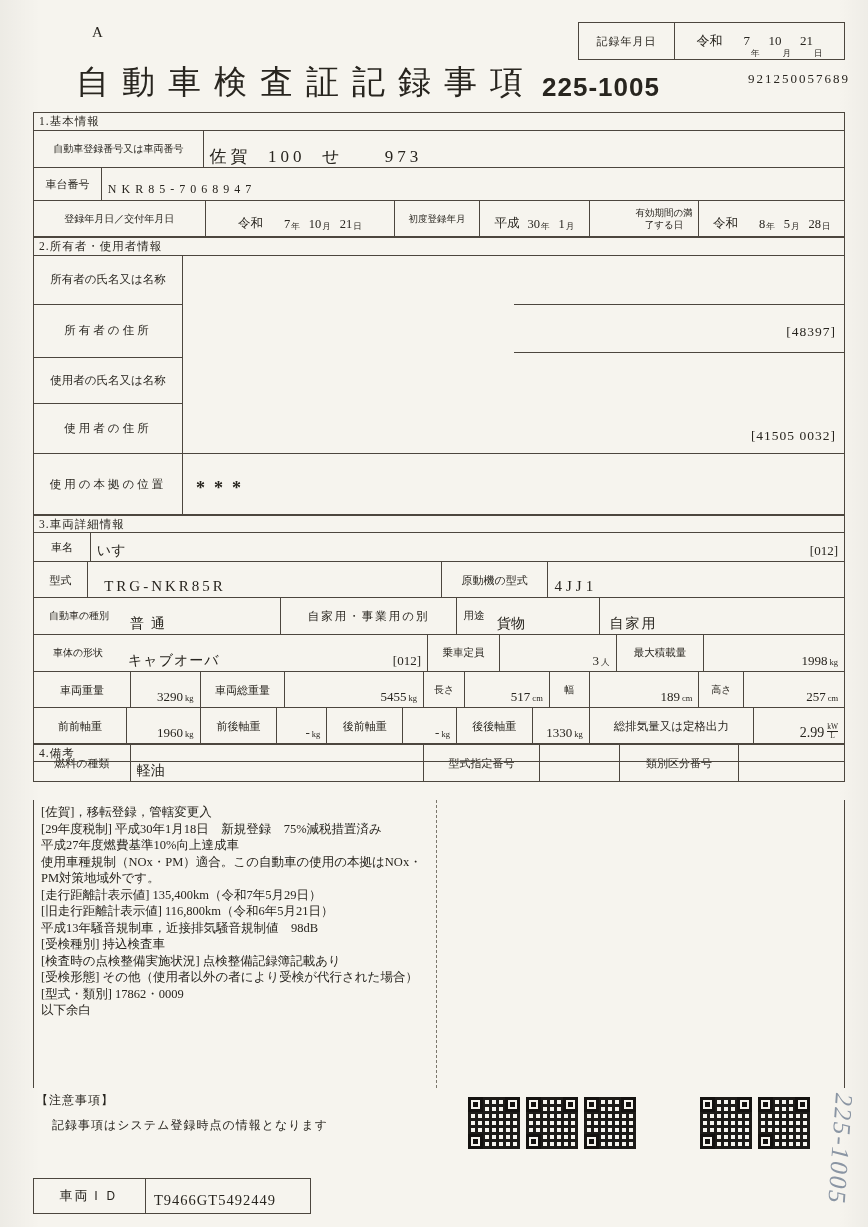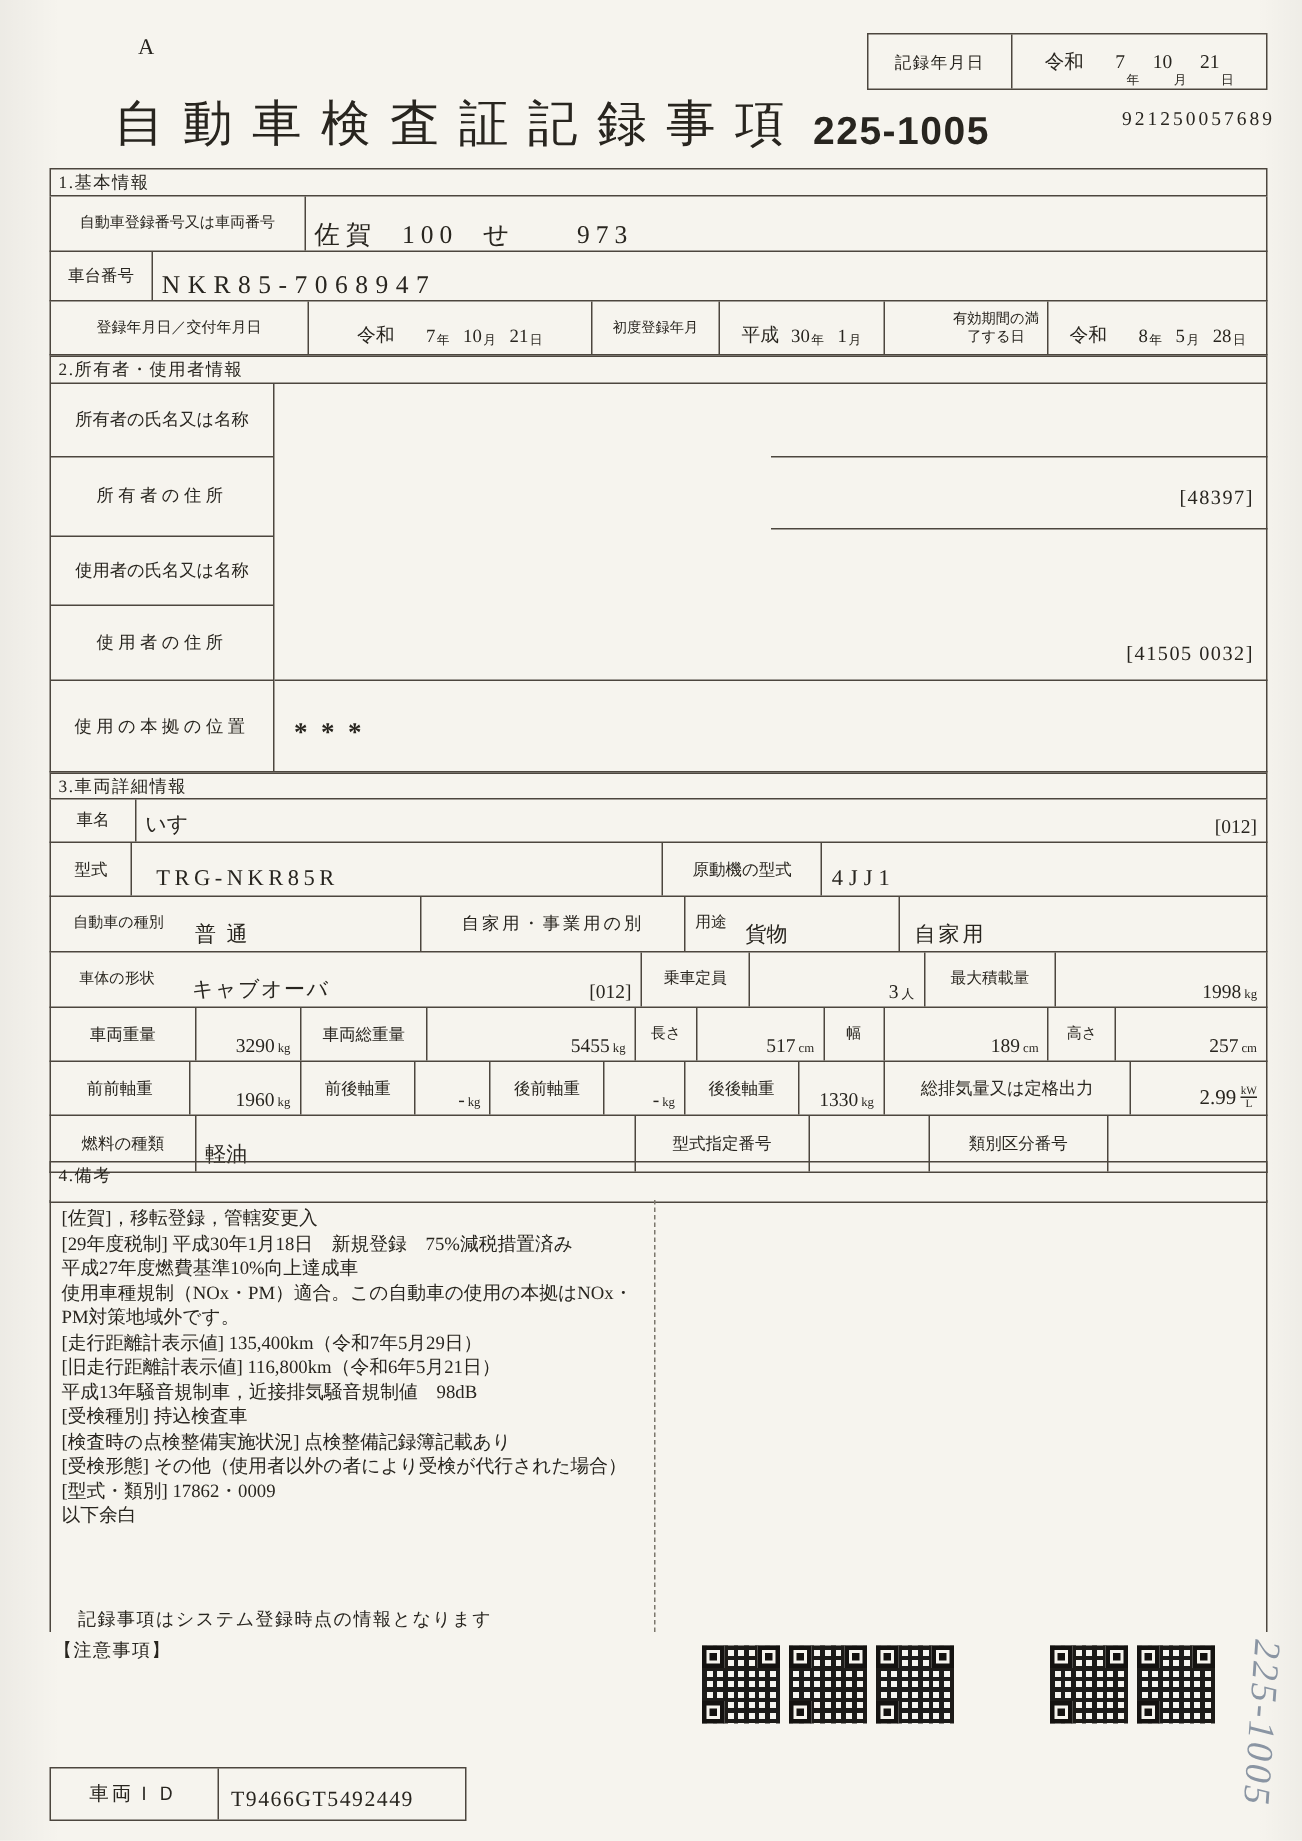--- a/index.html
+++ b/index.html
@@ -57,21 +57,21 @@
   .pline{position:absolute;border-top:1px solid var(--ln);}
   .stars{position:absolute;left:162px;top:222px;font-size:18px;font-weight:bold;letter-spacing:9px;}
 
   
   .remarks{position:absolute;left:33px;top:800px;width:812px;height:288px;border-left:1px solid var(--ln);border-right:1px solid var(--ln);}
   .remarks .dash{position:absolute;left:402px;top:0;height:100%;border-left:1px dashed #7b766c;}
   .remarks .txt{width:398px;padding:4px 6px 0 7px;font-size:12.5px;line-height:16.5px;}
 
   
   .notice-t{left:36px;top:1092px;font-size:12px;letter-spacing:1px;}
-  .notice-b{left:52px;top:1071px;font-size:12px;letter-spacing:1px;}
+  .notice-b{left:52px;top:1117px;font-size:12px;letter-spacing:1px;}
   .qr{position:absolute;width:52px;height:52px;
     background:
       repeating-linear-gradient(90deg,#1d1b18 0 3px,transparent 3px 7px),
       repeating-linear-gradient(0deg,#1d1b18 0 3px,var(--paper) 3px 7px);}
   .qr i{position:absolute;width:15px;height:15px;background:var(--paper);border:3px solid #141210;}
   .qr i::after{content:"";position:absolute;inset:2px;background:#141210;}
   .qr .tl{top:0;left:0}.qr .tr{top:0;right:0}.qr .bl{bottom:0;left:0}
   .vid{left:33px;top:1178px;width:278px;height:36px;border:1px solid var(--ln);display:flex;}
   .vid .l{width:112px;border-right:1px solid var(--ln);display:flex;align-items:center;justify-content:center;font-size:13px;letter-spacing:2px;}
   .vid .v{flex:1;display:flex;align-items:flex-end;padding:0 0 4px 8px;font-size:14.5px;letter-spacing:1px;}
@@ -112,21 +112,21 @@
     <div class="c" style="width:642px;">
         <span class="vl left" style="font-size:17px;letter-spacing:4px;">佐賀  100  せ     973</span>
       </div>
   </div>
 
   <div class="row" style="top:168px;height:33px;">
     <div class="c" style="width:68px;">
         <span class="lb" style="font-size:11px;">車台番号</span>
       </div>
     <div class="c" style="width:744px;">
-        <span class="vl left" style="font-size:17px;letter-spacing:5px;">NKR85-7068947</span>
+        <span class="vl left" style="font-size:12px;letter-spacing:5px;">NKR85-7068947</span>
       </div>
   </div>
 
   <div class="row" style="top:201px;height:36px;">
     <div class="c" style="width:172px;">
         <span class="lb">登録年月日／交付年月日</span>
       </div>
     <div class="c" style="width:190px;">
       <span class="datev">
         <span class="era">令和</span>
@@ -334,21 +334,21 @@
         <span class="vl"></span>
       </div>
     <div class="c" style="width:120px;">
         <span class="lb" style="font-size:11px;">類別区分番号</span>
       </div>
     <div class="c" style="width:105px;">
         <span class="vl"></span>
       </div>
   </div>
 
-  <div class="sec" style="top:774px;height:28px;">4.備考</div>
+  <div class="sec" style="top:744px;height:18px;">4.備考</div>
 
   <div class="remarks">
     <div class="dash"></div>
     <div class="txt">
       <div>[佐賀]，移転登録，管轄変更入</div>
       <div>[29年度税制] 平成30年1月18日　新規登録　75%減税措置済み</div>
       <div>平成27年度燃費基準10%向上達成車</div>
       <div>使用車種規制（NOx・PM）適合。この自動車の使用の本拠はNOx・PM対策地域外です。</div>
       <div>[走行距離計表示値] 135,400km（令和7年5月29日）</div>
       <div>[旧走行距離計表示値] 116,800km（令和6年5月21日）</div>

